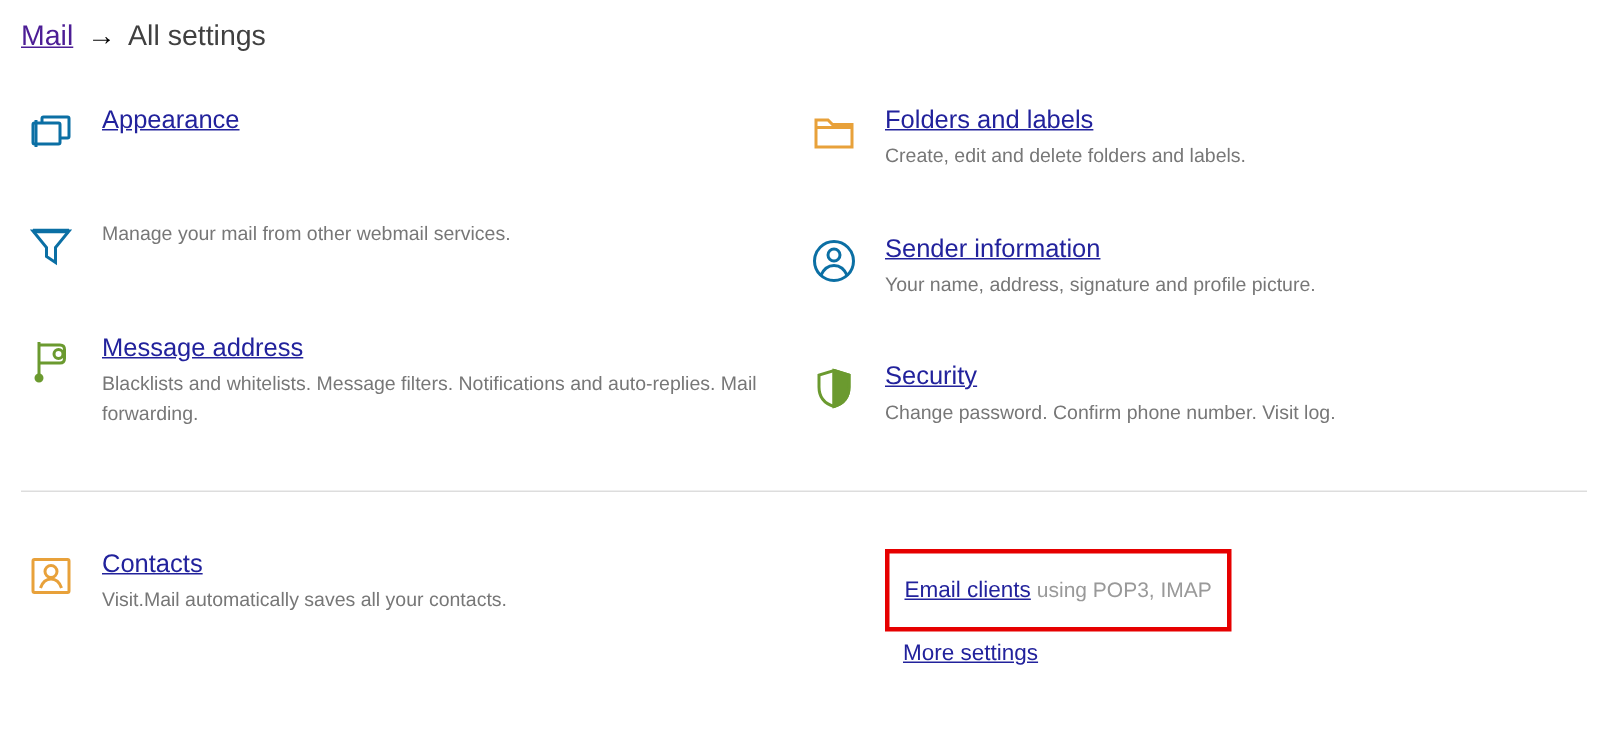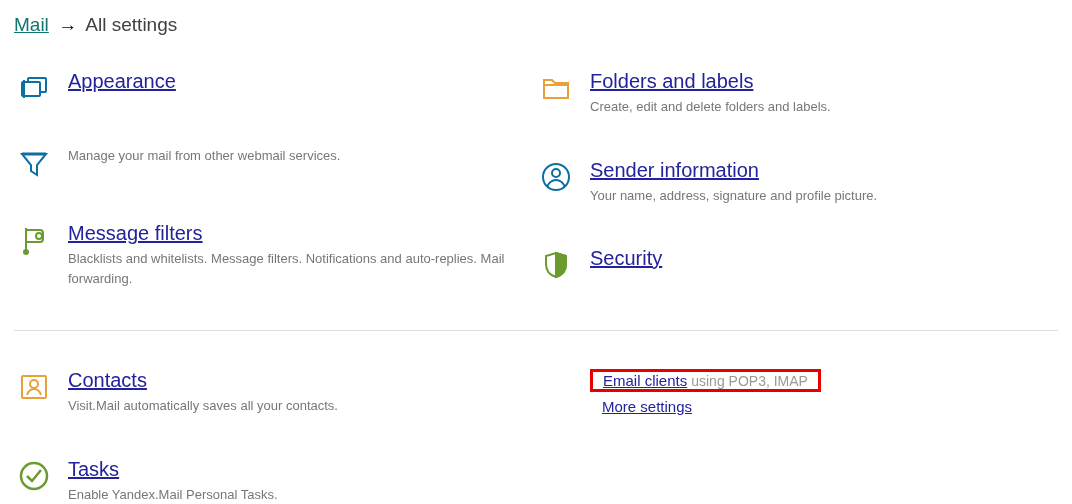--- a/index.html
+++ b/index.html
@@ -9,21 +9,21 @@
       color: #333;
       background: #fff;
       padding: 0 14px;
       width: 1072px;
     }
     .breadcrumb {
       padding: 14px 0 8px 0;
       font-size: 19px;
     }
     .breadcrumb a {
-      color: #0f766e;
+      color: #4c1d95;
       text-decoration: underline;
     }
     .breadcrumb .arrow {
       color: #000;
       margin: 0 4px;
     }
     .breadcrumb .current {
       color: #404040;
     }
     .grid {
@@ -50,21 +50,21 @@
       width: 32px;
       height: 32px;
     }
     .text-wrap {
       flex: 1;
       padding-left: 14px;
     }
     .title-link {
       color: #22229c;
       text-decoration: underline;
-      font-size: 20px;
+      font-size: 17px;
       display: inline-block;
       margin-bottom: 4px;
     }
     .desc {
       color: #777;
       font-size: 13px;
       line-height: 1.5;
     }
     .sec-link {
       color: #22229c;
@@ -76,21 +76,21 @@
       font-size: 14px;
       margin-left: 4px;
     }
     hr.divider {
       border: none;
       border-top: 1px solid #ddd;
       margin: 0 0 38px 0;
     }
     .highlight-box {
       border: 3px solid #e60000;
-      padding: 0 10px;
+      padding: 16px 10px;
       display: inline-block;
       margin-bottom: 4px;
     }
     .more-settings {
       display: block;
       color: #22229c;
       font-size: 15px;
       margin-top: 2px;
       margin-left: 12px;
     }
@@ -136,21 +136,21 @@
     <div class="item">
       <div class="icon-wrap">
         <svg viewBox="0 0 32 32" fill="none" stroke="#6b9a2f" stroke-width="2">
           <line x1="8" y1="4" x2="8" y2="28"></line>
           <circle cx="8" cy="28" r="2" fill="#6b9a2f"></circle>
           <path d="M8 6 h14 q3 0 3 3 v6 q0 3 -3 3 h-14"></path>
           <circle cx="21" cy="12" r="3" fill="#fff"></circle>
         </svg>
       </div>
       <div class="text-wrap">
-        <a href="#" class="title-link">Message filters</a>
+        <a href="#" class="title-link">Message address</a>
         <div class="desc">Blacklists and whitelists. Message filters. Notifications and auto-replies. Mail forwarding.</div>
       </div>
     </div>
   </div>
 
   <div class="col">
     <div class="item">
       <div class="icon-wrap">
         <svg viewBox="0 0 32 32" fill="none" stroke="#e8a13a" stroke-width="2">
           <path d="M4 8 h8 l3 3 h13 v15 h-24 z"></path>
@@ -180,20 +180,21 @@
     <div class="item">
       <div class="icon-wrap">
         <svg viewBox="0 0 32 32" fill="none" stroke="#6b9a2f" stroke-width="2">
           <path d="M16 4 l10 3 v8 q0 10 -10 13 q-10 -3 -10 -13 v-8 z"></path>
           <path d="M16 4 v24" fill="#6b9a2f"></path>
           <path d="M16 4 l10 3 v8 q0 10 -10 13 z" fill="#6b9a2f"></path>
         </svg>
       </div>
       <div class="text-wrap">
         <a href="#" class="title-link">Security</a>
+        <div class="desc">Change password. Confirm phone number. Visit log.</div>
       </div>
     </div>
   </div>
 </div>
 
 <hr class="divider">
 
 <div class="grid" style="margin-top:0;">
 
   <div class="col">
@@ -204,32 +205,20 @@
           <circle cx="16" cy="13" r="4"></circle>
           <path d="M9 24 q2 -6 7 -6 q5 0 7 6"></path>
         </svg>
       </div>
       <div class="text-wrap">
         <a href="#" class="title-link">Contacts</a>
         <div class="desc">Visit.Mail automatically saves all your contacts.</div>
       </div>
     </div>
 
-    <div class="item">
-      <div class="icon-wrap">
-        <svg viewBox="0 0 32 32" fill="none" stroke="#6b9a2f" stroke-width="2.5">
-          <circle cx="16" cy="16" r="13"></circle>
-          <path d="M9 16 l5 5 l9 -11"></path>
-        </svg>
-      </div>
-      <div class="text-wrap">
-        <a href="#" class="title-link">Tasks</a>
-        <div class="desc">Enable Yandex.Mail Personal Tasks.</div>
-      </div>
-    </div>
   </div>
 
   <div class="col right-col-link-area">
     <div style="margin-left:54px;">
       <div class="highlight-box">
         <a href="#" class="sec-link">Email clients</a><span class="sec-text">using POP3, IMAP</span>
       </div>
       <a href="#" class="more-settings">More settings</a>
     </div>
   </div>

